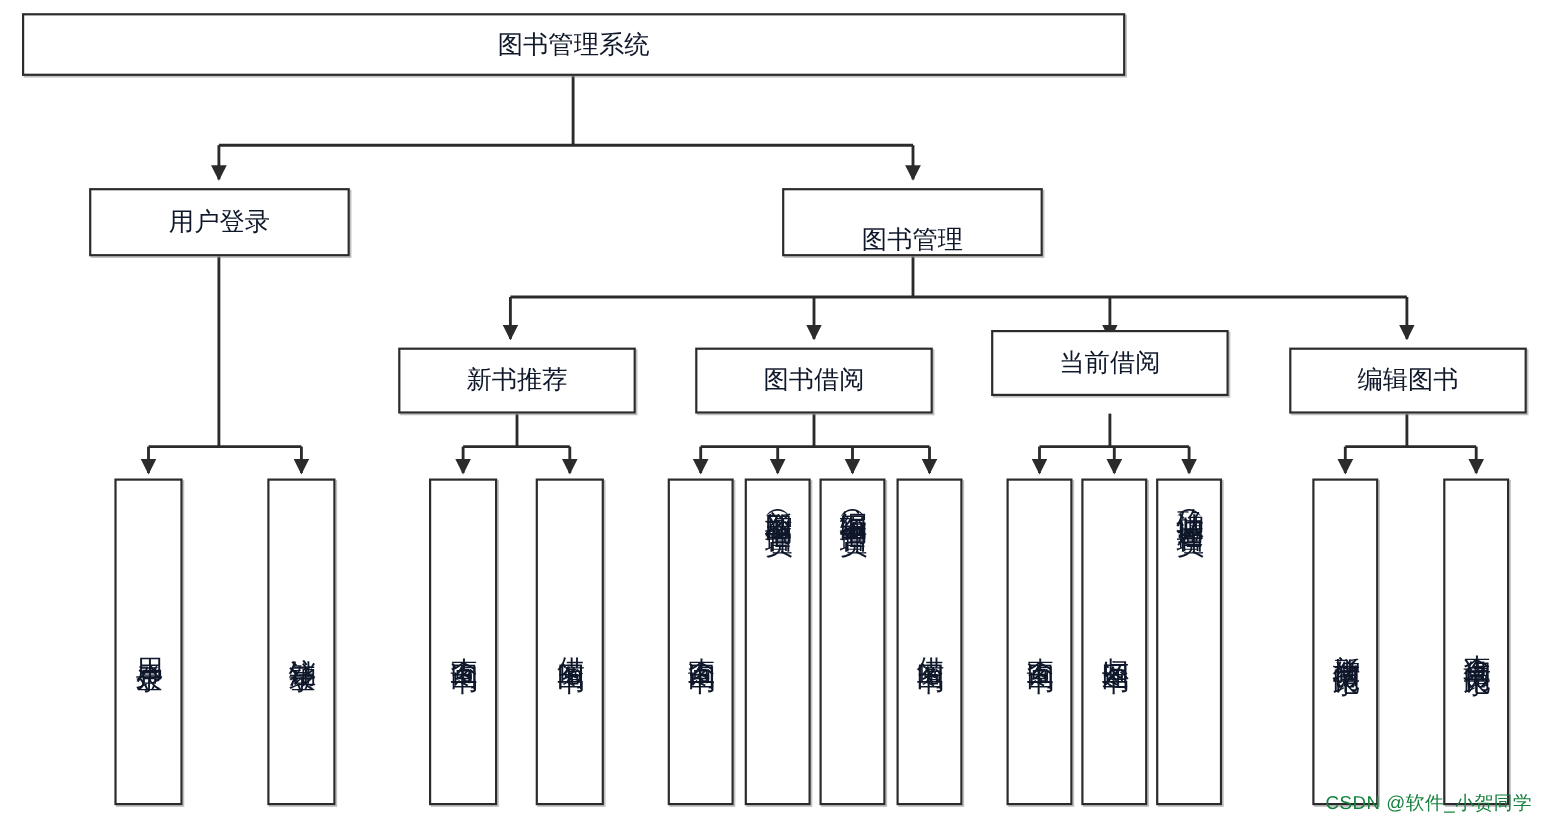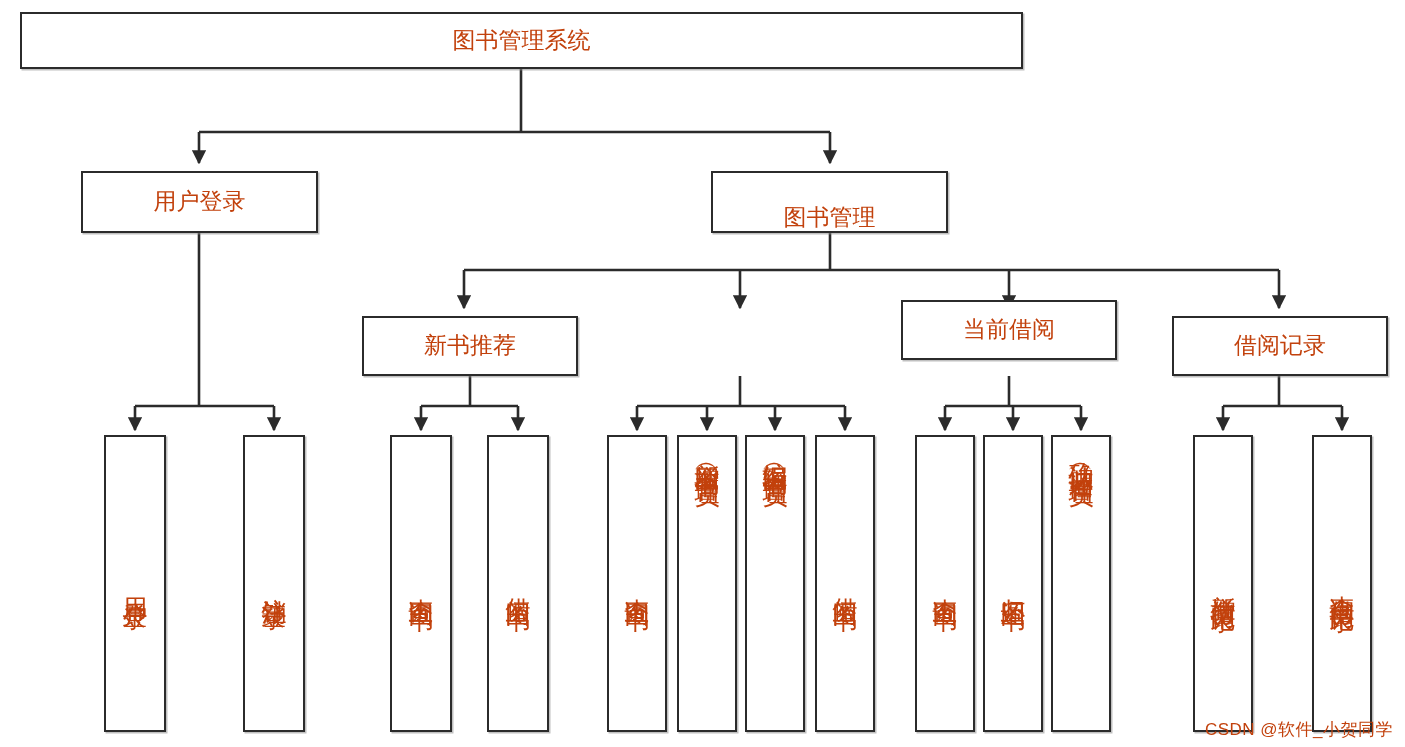--- a/index.html
+++ b/index.html
@@ -28,21 +28,21 @@
     position: absolute;
     box-sizing: border-box;
     background: #ffffff;
     border: 2px solid #2b2b2b;
     display: flex;
     align-items: center;
     justify-content: center;
     box-shadow: 1.5px 1.5px 0 rgba(140,140,140,0.55);
   }
   .node .label {
-    color: #c2410c;
+    color: #0f172a;
     line-height: 1.12;
     text-align: center;
     white-space: pre;
   }
   .node.horiz .label {
     font-size: 23px;
   }
   .node.vert {
     align-items: flex-start;
     justify-content: center;
@@ -58,21 +58,21 @@
   }
   .node.vert.centered {
     align-items: center;
     padding-top: 0;
   }
   #watermark {
     position: absolute;
     right: 12px;
     bottom: 6px;
     font-size: 17px;
-    color: #c2410c;
+    color: #15803d;
     letter-spacing: 0.5px;
     user-select: none;
     white-space: nowrap;
   }
 </style>
 </head>
 <body>
 
 <div id="canvas">
 
@@ -133,25 +133,28 @@
   <div class="node horiz" style="left:81px; top:171px; width:237px; height:62px;">
     <span class="label">用户登录</span>
   </div>
   <div class="node horiz" style="left:711px; top:171px; width:237px; height:62px;align-items:flex-end;">
     <span class="label">图书管理</span>
   </div>
 
   <div class="node horiz" style="left:362px; top:316px; width:216px; height:60px;">
     <span class="label">新书推荐</span>
   </div>
+  <div class="node horiz" style="left:632px; top:316px; width:216px; height:60px;">
+    <span class="label">图书借阅</span>
+  </div>
   <div class="node horiz" style="left:901px; top:300px; width:216px; height:60px;">
     <span class="label">当前借阅</span>
   </div>
   <div class="node horiz" style="left:1172px; top:316px; width:216px; height:60px;">
-    <span class="label">借阅记录</span>
+    <span class="label">编辑图书</span>
   </div>
 
   <div class="node vert centered" style="left:104px; top:435px; width:62px; height:297px;">
     <span class="label">用户登录</span>
   </div>
   <div class="node vert centered" style="left:243px; top:435px; width:62px; height:297px;">
     <span class="label">注销登录</span>
   </div>
 
   <div class="node vert centered" style="left:390px; top:435px; width:62px; height:297px;">

